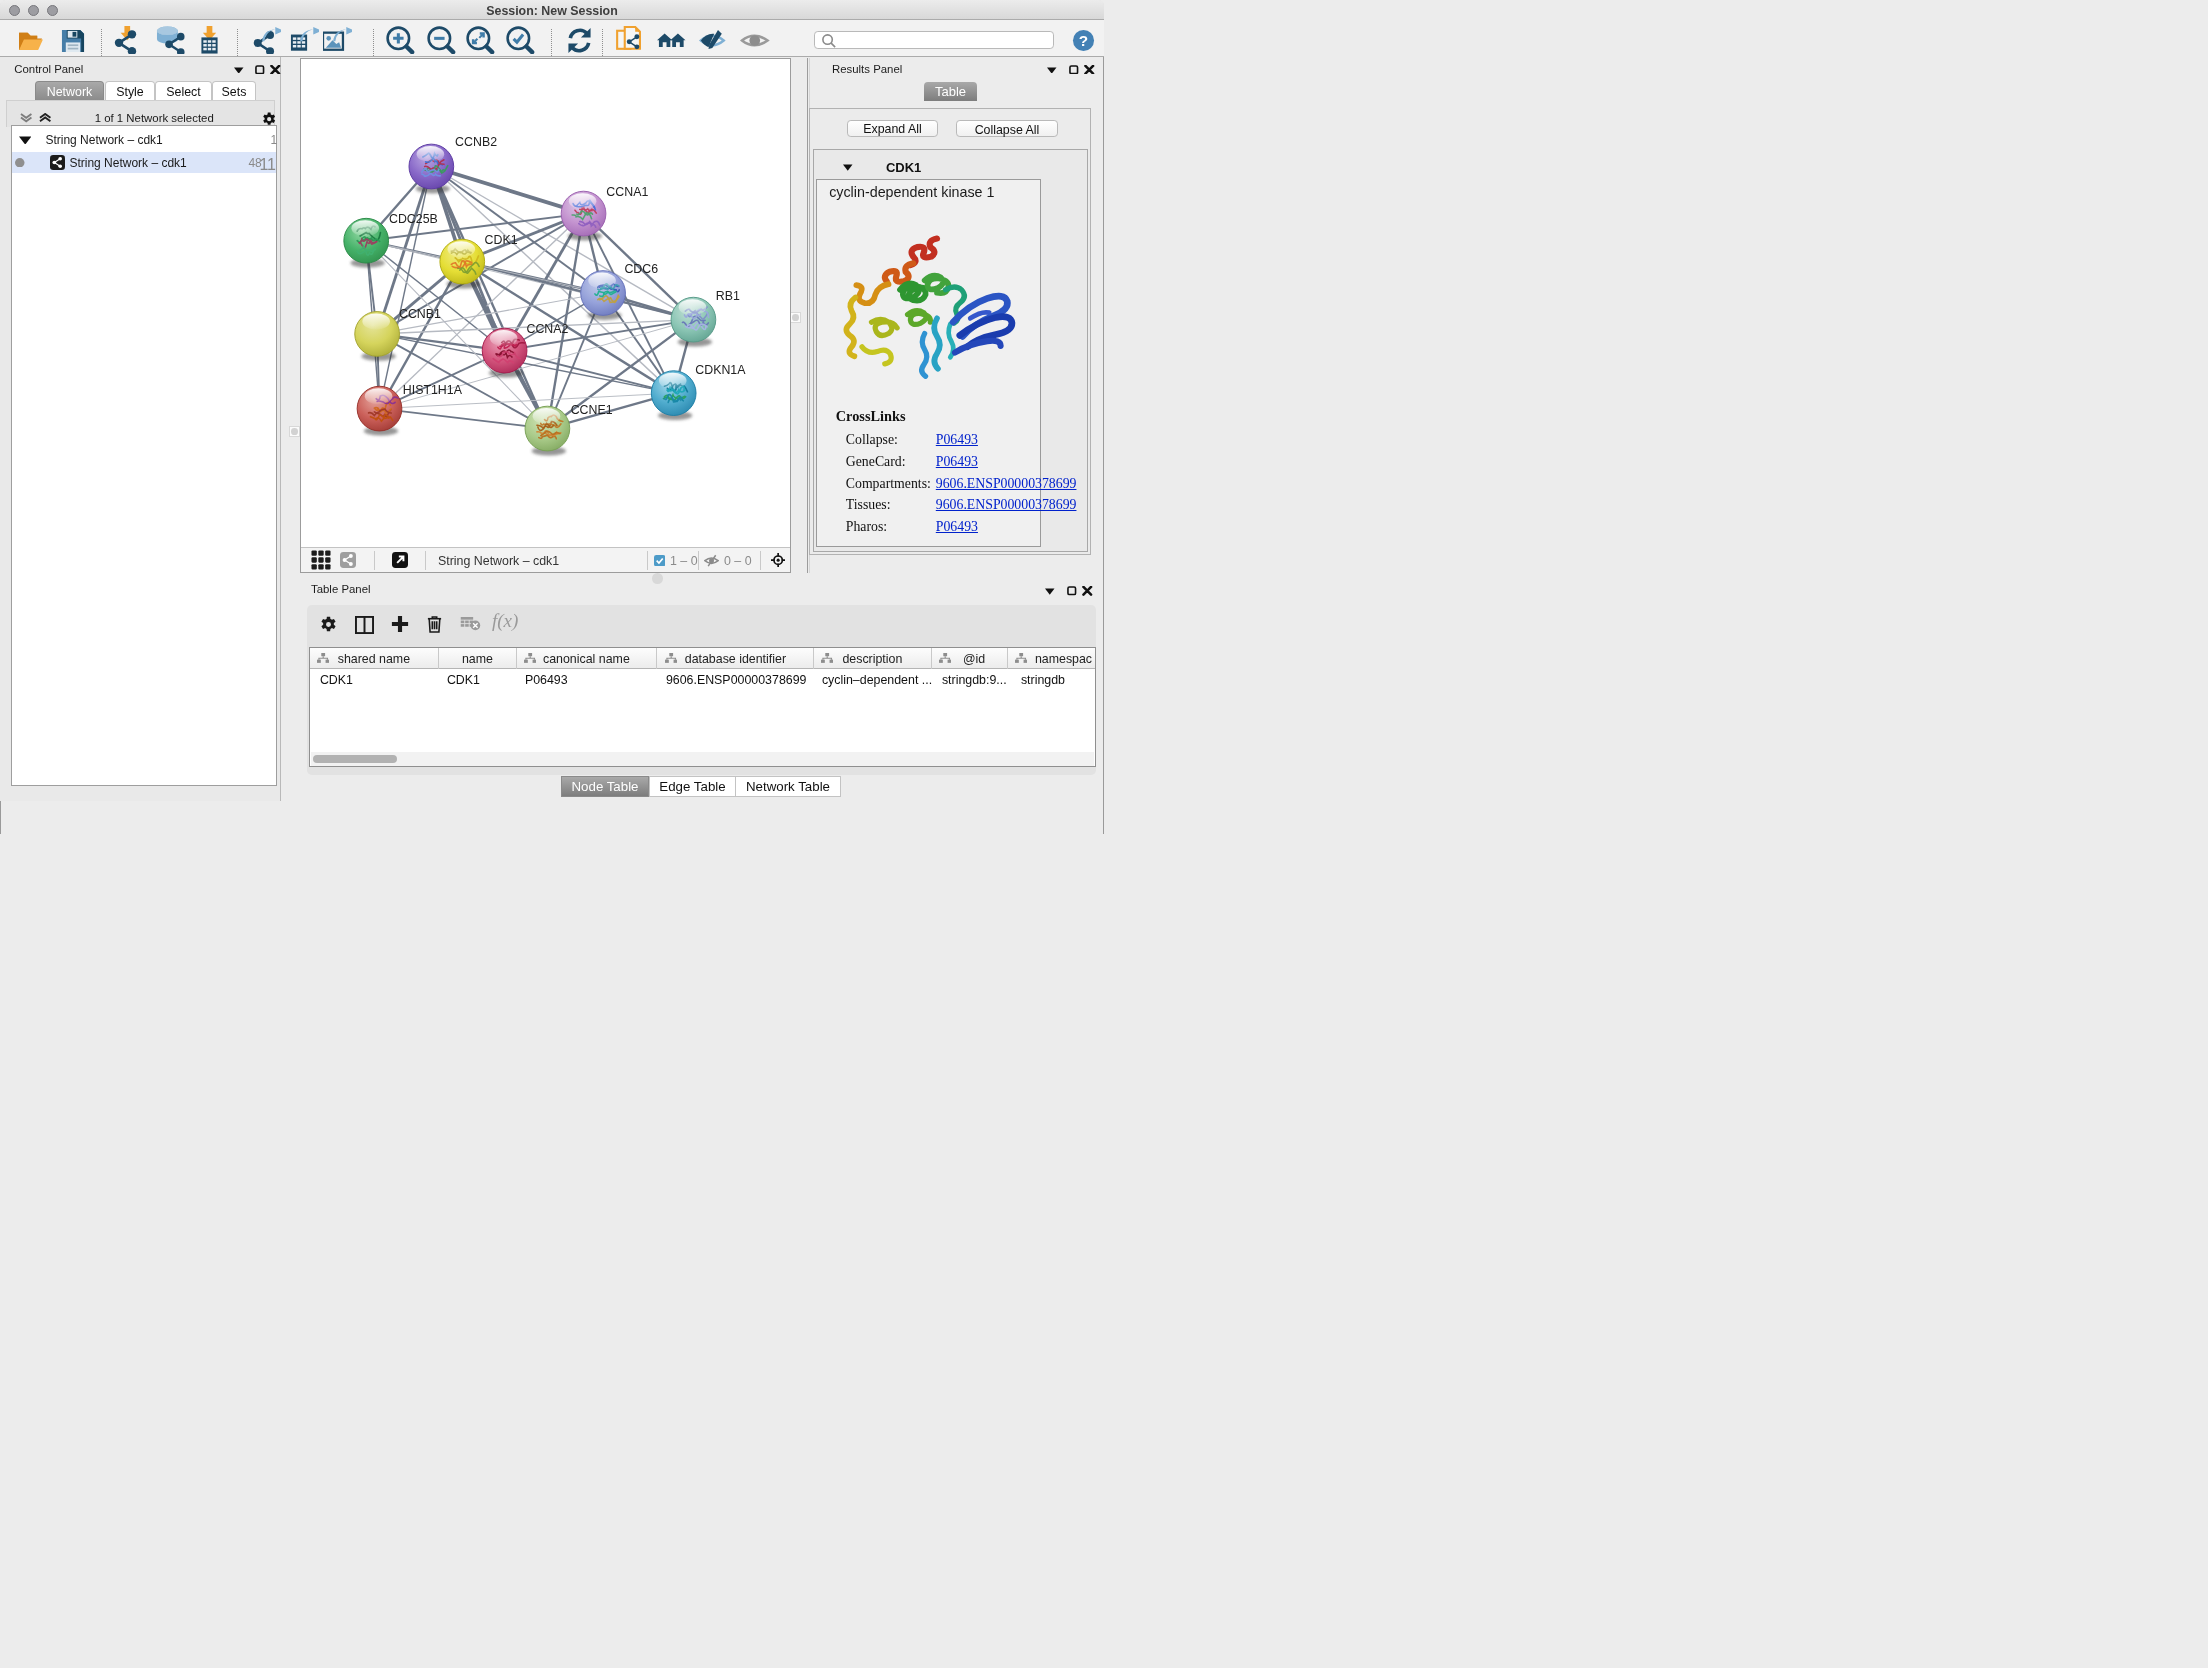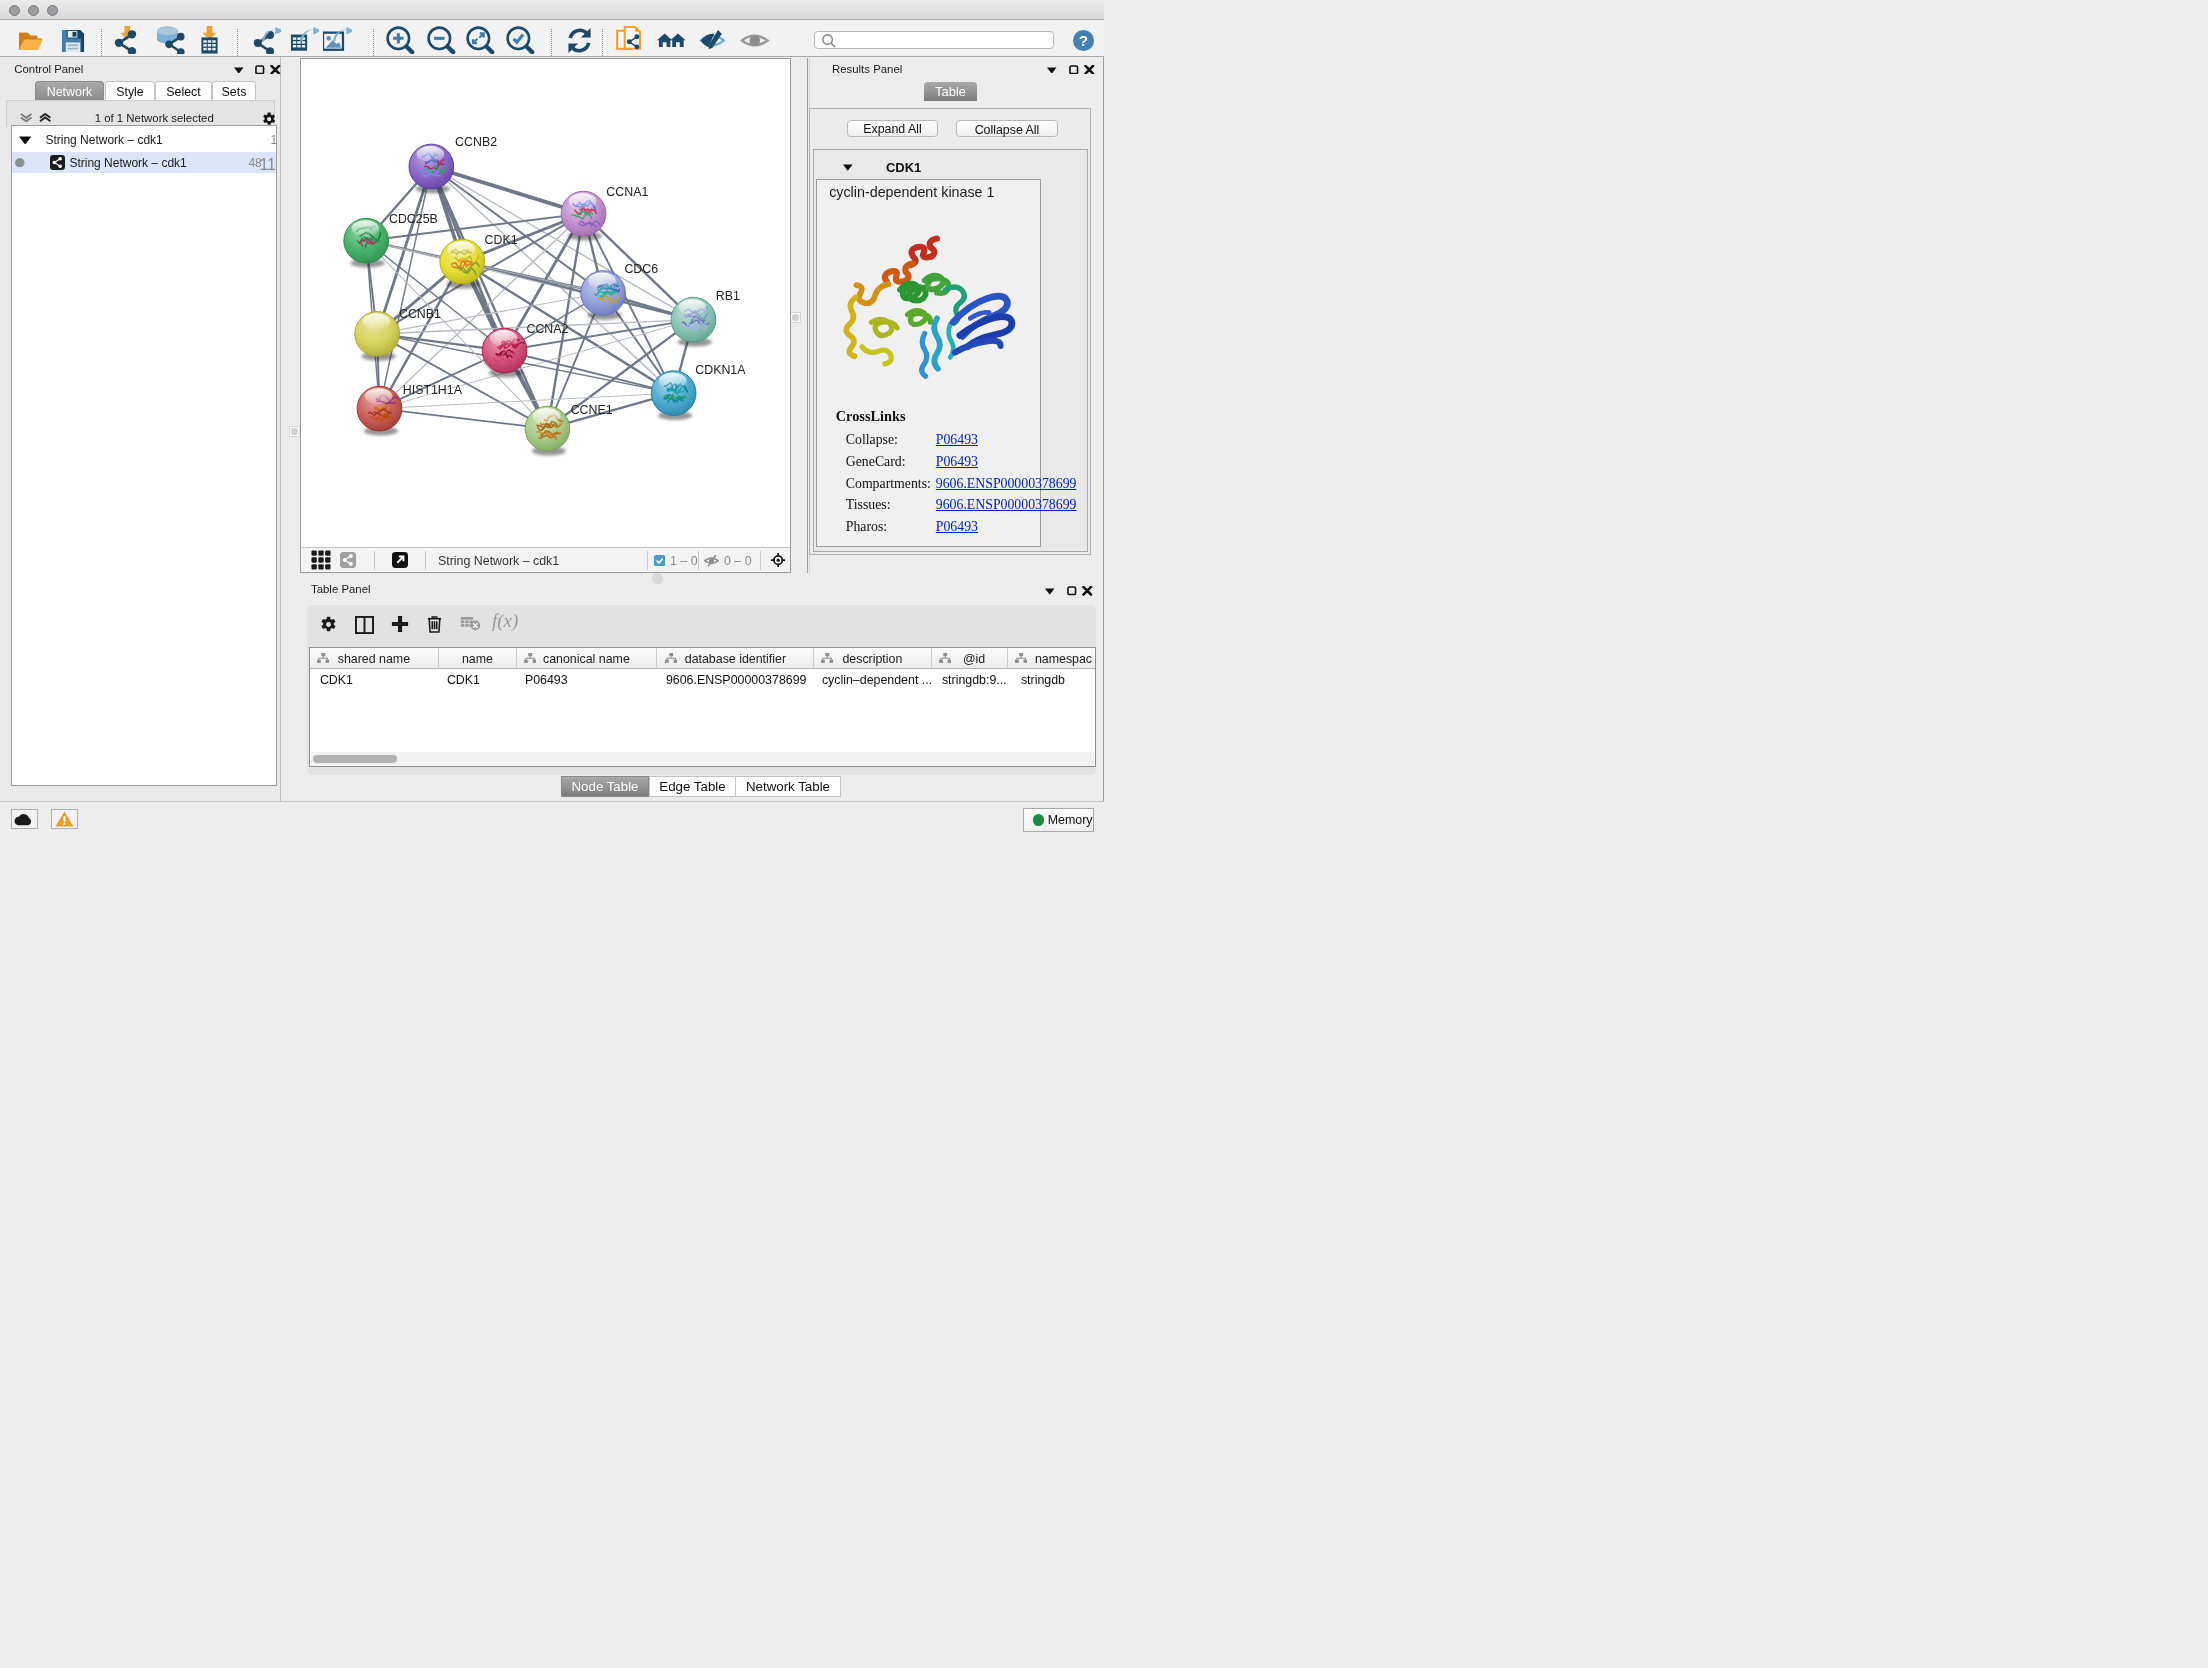--- a/index.html
+++ b/index.html
@@ -43,20 +43,21 @@
 #membtn { position:absolute; left:1023px; top:5.7px; width:71px; height:24px; background:linear-gradient(#fcfcfc,#efefef); border:1px solid #a9a9a9; font-size:12.4px; color:#111; line-height:22px; white-space:nowrap; }
 .nlab { font-family:"Liberation Sans", sans-serif; font-size:13px; fill:#222; }
 </style>
 </head>
 <body>
 <div id="win">
 <div id="titlebar">
   <div class="tl" style="left:8.6px;"></div>
   <div class="tl" style="left:27.6px;"></div>
   <div class="tl" style="left:47px;"></div>
+  <div id="title">Session: New Session</div>
 </div>
 <div id="toolbar">
       <svg class="ic" style="left:18px; top:9.5px;" width="26" height="21" viewBox="0 0 27 22">
         <path d="M1,3 L10,3 L13,6 L20,6 L20,9 L25,9 L20,21 L1,21 Z" fill="#d07f16"></path>
         <path d="M1,21 L6,10 L26,10 L21,21 Z" fill="#f7b24a"></path>
         <path d="M1,3 L10,3 L13,6 L20,6 L20,9 L6,9 L1,20 Z" fill="#d07f16"></path>
       </svg>
       <svg class="ic" style="left:61px; top:8.6px;" width="24" height="24" viewBox="0 0 25 25">
         <path d="M1,1 L20,1 L24,5 L24,24 L1,24 Z" fill="#467ea8"></path>
         <path d="M20,1 L24,5 L24,24 L21,24 L21,10 L6,10 L6,1 Z" fill="#16455f"></path>
@@ -888,31 +889,15 @@
     <div class="td" style="left:711px;">stringdb</div>
     <div style="position:absolute; left:1px; top:104px; width:783px; height:14.3px; background:#f2f2f2;">
       <div style="position:absolute; left:1.9px; top:2.9px; width:84px; height:8.6px; background:#b2b2b2; border-radius:4.8px;"></div>
     </div>
   </div>
 </div>
 <div class="ttab" style="left:561px; width:88px; background:linear-gradient(#a9a9a9,#7d7d7d); color:#fff; border-color:#8a8a8a;">Node Table</div>
 <div class="ttab" style="left:649px; width:87px;">Edge Table</div>
 <div class="ttab" style="left:735px; width:106px;">Network Table</div>
 
-<div id="bottombar">
-  <div class="bbtn" style="left:10.5px;">
-        <svg width="19" height="13.3" viewBox="0 0 20 14" style="position:absolute;left:2.9px;top:2.9px;">
-          <path d="M5,13 A4.5,4.5 0 0 1 5,4 A6,6 0 0 1 16,6 A3.8,3.8 0 0 1 15,13 Z" fill="#1b1b1b"></path>
-          <circle cx="14.5" cy="8.5" r="3.2" fill="#1b1b1b"></circle>
-        </svg>
-      </div>
-  <div class="bbtn" style="left:51px;">
-        <svg width="19" height="16" viewBox="0 0 20 17" style="position:absolute;left:2.9px;top:1px;">
-          <path d="M10,0.5 L19.5,16.5 L0.5,16.5 Z" fill="#e89b27"></path>
-          <rect x="8.9" y="5.5" width="2.2" height="6" fill="#fff"></rect>
-          <rect x="8.9" y="12.7" width="2.2" height="2.2" fill="#fff"></rect>
-        </svg>
-      </div>
-  <div id="membtn"><span style="display:inline-block;width:11.4px;height:11.4px;border-radius:50%;background:#1e8c3c;margin:0 3.8px 0 8.6px;vertical-align:-1.9px;"></span>Memory</div>
-</div>
 
 </div>
 
 
 </body></html>

